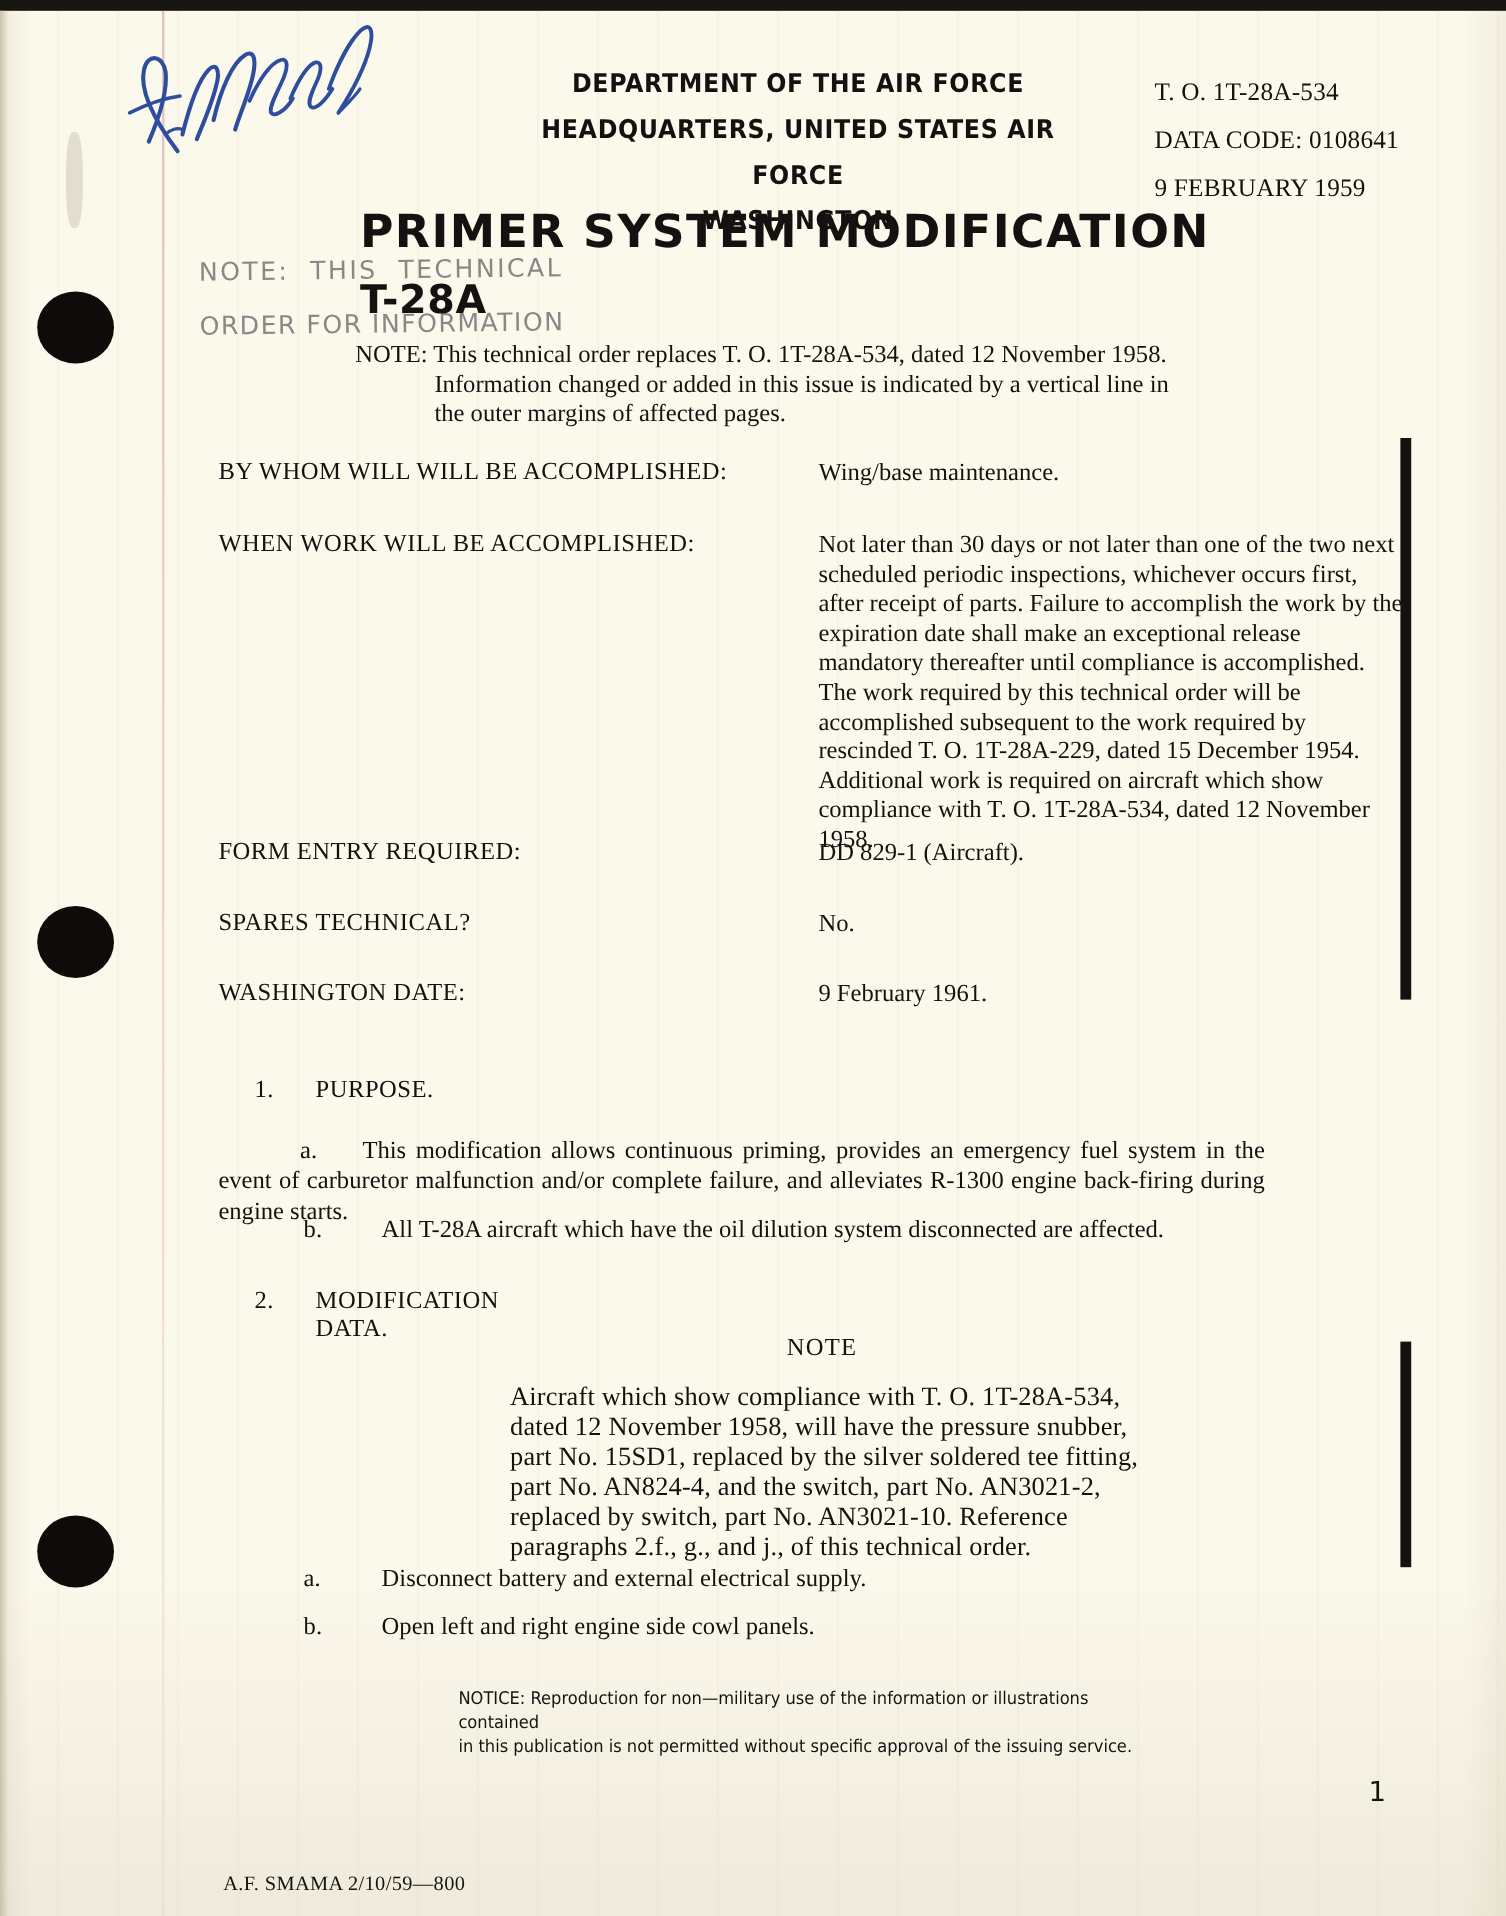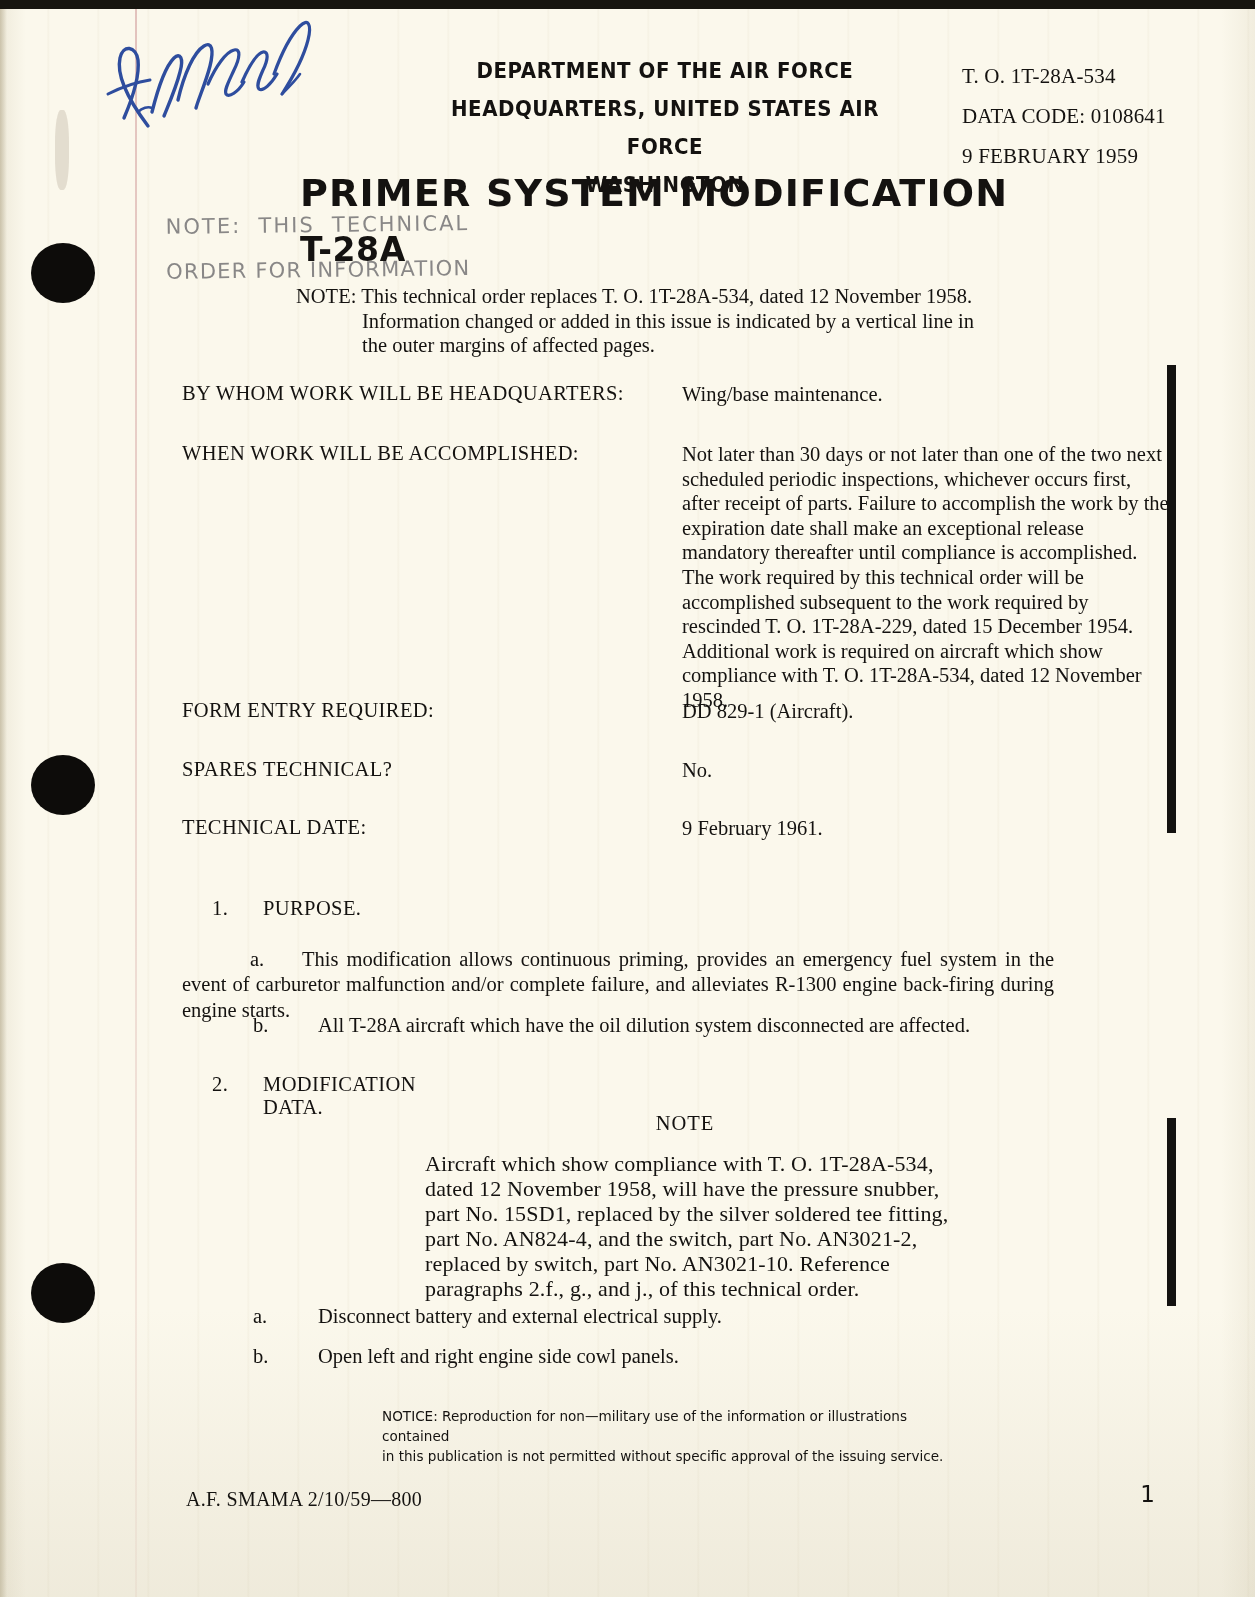--- a/index.html
+++ b/index.html
@@ -226,22 +226,22 @@
     width: 620px;
     font-family: "DejaVu Sans", sans-serif;
     font-size: 14.6px;
     line-height: 20px;
     transform: scaleX(0.93);
     transform-origin: left top;
   }
   .imprint {
     position: absolute;
     left: 186px;
-    top: 1488px;
-    font-size: 20px;
+    top: 1560px;
+    font-size: 17px;
     letter-spacing: .3px;
   }
   .pageno {
     position: absolute;
     right: 100px;
     top: 1481px;
     font-size: 23px;
     font-family: "DejaVu Sans", sans-serif;
   }
   .smudge {
@@ -306,41 +306,41 @@
   <div class="top-note">
     <div class="hang"><span>NOTE:</span> <span>This technical order replaces T. O. 1T-28A-534, dated 12 November 1958.</span></div>
     <div class="cont">Information changed or added in this issue is indicated by a vertical line in</div>
     <div class="cont">the outer margins of affected pages.</div>
   </div>
 
   <div class="change-bar" style="top:365px; left:1167px; height:468px;"></div>
   <div class="change-bar" style="top:1118px; left:1167px; height:188px;"></div>
 
   <div class="field" style="top:382px;">
-    <div class="lbl">BY WHOM WORK WILL BE HEADQUARTERS:</div>
+    <div class="lbl">BY WHOM WILL WILL BE ACCOMPLISHED:</div>
     <div class="val">Wing/base maintenance.</div>
   </div>
 
   <div class="field" style="top:442px;">
     <div class="lbl">WHEN WORK WILL BE ACCOMPLISHED:</div>
     <div class="val">Not later than 30 days or not later than one of the two next scheduled periodic inspections, whichever occurs first, after receipt of parts.  Failure to accomplish the work by the expiration date shall make an exceptional release mandatory thereafter until compliance is accomplished.  The work required by this technical order will be accomplished subsequent to the work required by rescinded T. O. 1T-28A-229, dated 15 December 1954.  Additional work is required on aircraft which show compliance with T. O. 1T-28A-534, dated 12 November 1958.</div>
   </div>
 
   <div class="field" style="top:699px;">
     <div class="lbl">FORM ENTRY REQUIRED:</div>
     <div class="val">DD 829-1 (Aircraft).</div>
   </div>
 
   <div class="field" style="top:758px;">
     <div class="lbl">SPARES TECHNICAL?</div>
     <div class="val">No.</div>
   </div>
 
   <div class="field" style="top:816px;">
-    <div class="lbl">TECHNICAL DATE:</div>
+    <div class="lbl">WASHINGTON DATE:</div>
     <div class="val">9 February 1961.</div>
   </div>
 
   <div class="sec-head" style="top:897px;">
     <span class="num">1.</span>
     <span class="txt">PURPOSE.</span>
   </div>
 
   <div class="para" style="top:933px;">
     <span class="ind"></span><span class="lettered">a.</span><span>This modification allows continuous priming, provides an emergency fuel system in the event of carburetor malfunction and/or complete failure, and alleviates R-1300 engine back-firing during engine starts.</span>

